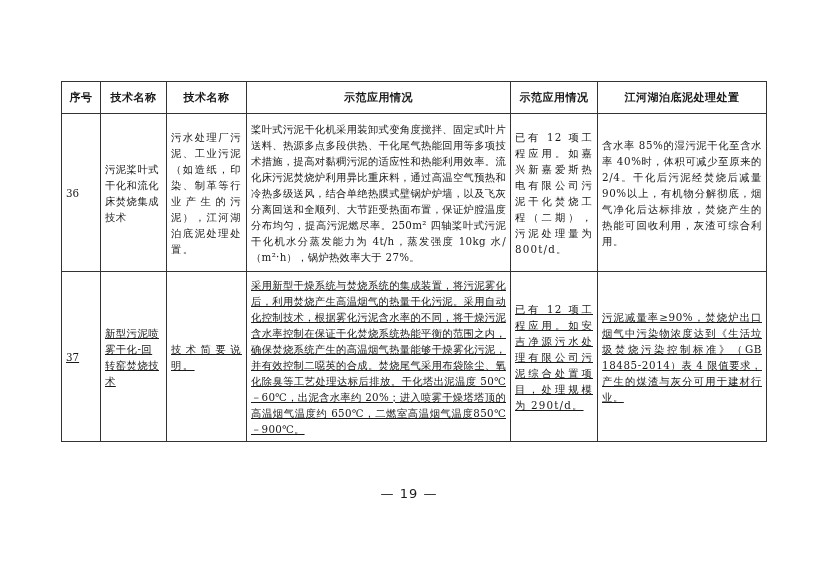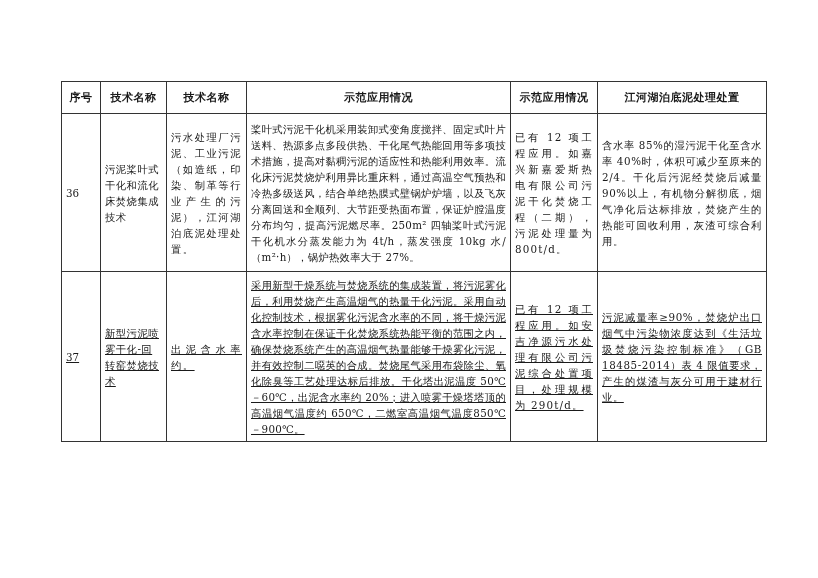--- a/index.html
+++ b/index.html
@@ -52,21 +52,22 @@
         <td class="c-num">36</td>
         <td class="c-name">污泥桨叶式干化和流化床焚烧集成技术</td>
         <td class="c-scope">污水处理厂污泥、工业污泥（如造纸，印染、制革等行业产生的污泥），江河湖泊底泥处理处置。</td>
         <td class="c-desc">桨叶式污泥干化机采用装卸式变角度搅拌、固定式叶片送料、热源多点多段供热、干化尾气热能回用等多项技术措施，提高对黏稠污泥的适应性和热能利用效率。流化床污泥焚烧炉利用异比重床料，通过高温空气预热和冷热多级送风，结合单绝热膜式壁锅炉炉墙，以及飞灰分离回送和全顺列、大节距受热面布置，保证炉膛温度分布均匀，提高污泥燃尽率。250m² 四轴桨叶式污泥干化机水分蒸发能力为 4t/h，蒸发强度 10kg 水/（m²·h），锅炉热效率大于 27%。</td>
         <td class="c-demo">已有 12 项工程应用。如嘉兴新嘉爱斯热电有限公司污泥干化焚烧工程（二期），污泥处理量为800t/d。</td>
         <td class="c-effect">含水率 85%的湿污泥干化至含水率 40%时，体积可减少至原来的 2/4。干化后污泥经焚烧后减量 90%以上，有机物分解彻底，烟气净化后达标排放，焚烧产生的热能可回收利用，灰渣可综合利用。</td>
       </tr>
       <tr class="r37">
         <td class="c-num">37</td>
         <td class="c-name">新型污泥喷雾干化-回转窑焚烧技术</td>
-        <td class="c-scope">出泥含水率约。</td>
+        <td class="c-scope">技术简要说明。</td>
         <td class="c-desc">采用新型干燥系统与焚烧系统的集成装置，将污泥雾化后，利用焚烧产生高温烟气的热量干化污泥。采用自动化控制技术，根据雾化污泥含水率的不同，将干燥污泥含水率控制在保证干化焚烧系统热能平衡的范围之内，确保焚烧系统产生的高温烟气热量能够干燥雾化污泥，并有效控制二噁英的合成。焚烧尾气采用布袋除尘、氧化除臭等工艺处理达标后排放。干化塔出泥温度 50℃－60℃，出泥含水率约 20%；进入喷雾干燥塔塔顶的高温烟气温度约 650℃，二燃室高温烟气温度850℃－900℃。</td>
         <td class="c-demo">已有 12 项工程应用。如安吉净源污水处理有限公司污泥综合处置项目，处理规模为 290t/d。</td>
         <td class="c-effect">污泥减量率≥90%，焚烧炉出口烟气中污染物浓度达到《生活垃圾焚烧污染控制标准》（GB 18485-2014）表 4 限值要求，产生的煤渣与灰分可用于建材行业。</td>
       </tr>
     </tbody>
   </table>
 
+  <div class="footer">— 19 —</div>
 </div>
 
 </body></html>

